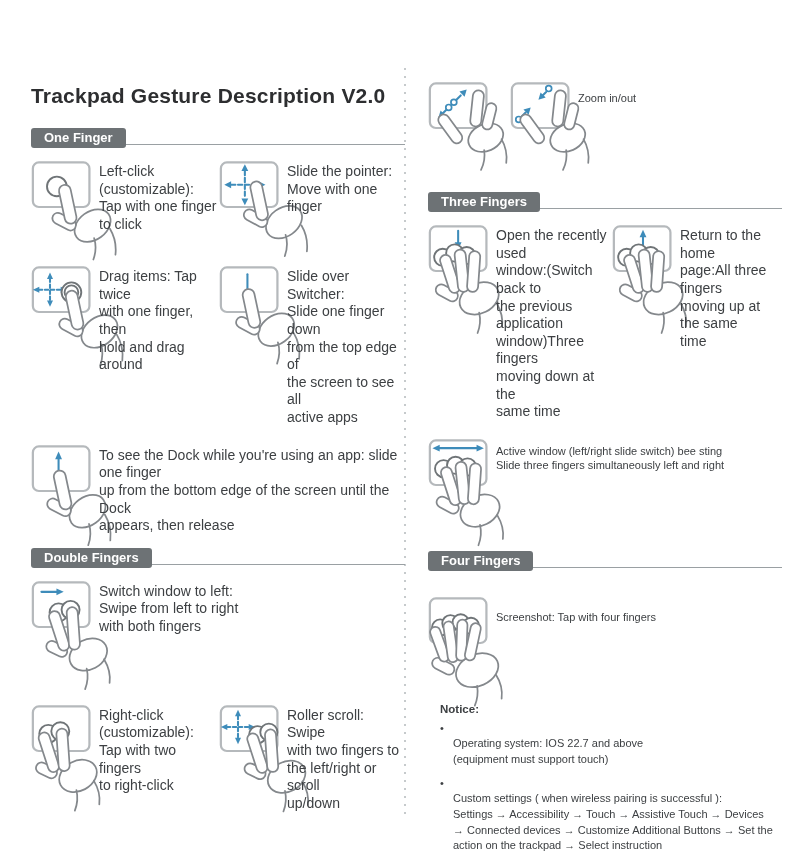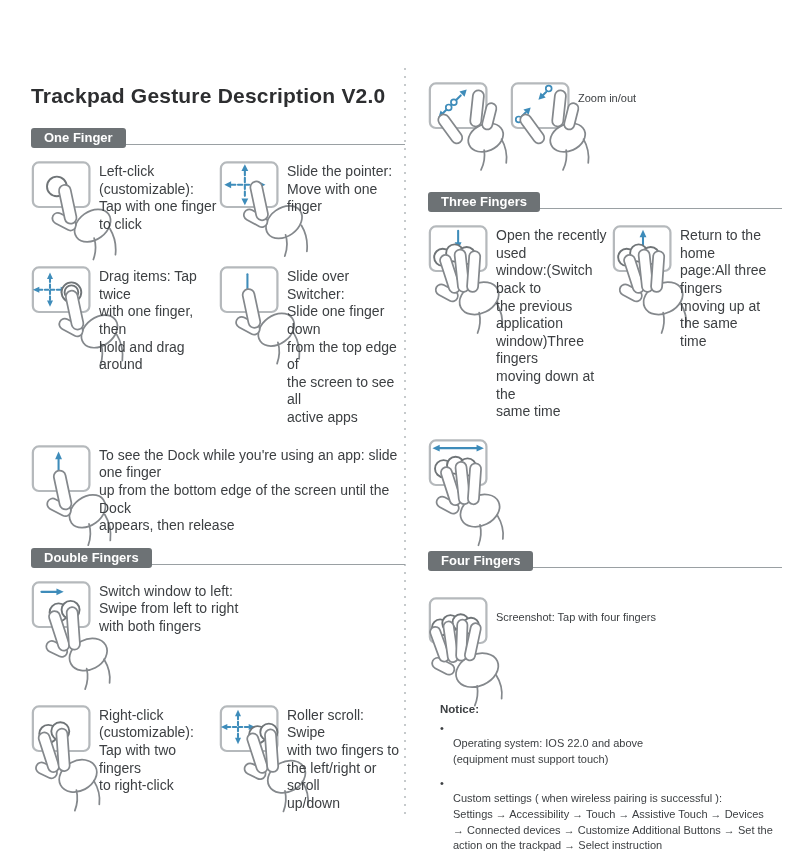--- a/index.html
+++ b/index.html
@@ -328,20 +328,22 @@
         <svg class="gi" viewBox="0 0 100 112">
           <rect class="pad" x="2" y="4" width="66" height="52" rx="7"></rect>
           <line class="ar" x1="13" y1="13" x2="57" y2="13"></line>
           <path class="ah" d="M5,13 L13.5,9 L13.5,17 Z"></path>
           <path class="ah" d="M65,13 L56.5,9 L56.5,17 Z"></path>
           <circle class="tc" cx="18" cy="37" r="10"></circle>
             <circle class="tc" cx="32" cy="33" r="10"></circle>
             <circle class="tc" cx="46" cy="35" r="10"></circle>
           <use href="#hand3" transform="translate(9,27) scale(0.92)"></use>
         </svg>
+        <figcaption class="active-cap">Active window (left/right slide switch) bee sting
+Slide three fingers simultaneously left and right</figcaption>
       </figure>
     </div>
 
     <div class="badge-row" style="margin-bottom:24px">
       <span class="badge">Four Fingers</span>
       <span class="rule"></span>
     </div>
 
     <div class="grid">
       <figure class="gesture">
@@ -353,21 +355,21 @@
             <circle class="tc" cx="50" cy="36" r="9.5"></circle>
           <use href="#hand4" transform="translate(2,27) scale(0.92)"></use>
         </svg>
         <figcaption class="shot-cap">Screenshot: Tap with four fingers</figcaption>
       </figure>
     </div>
 
     <div class="notice">
       <div class="notice-title">Notice:</div>
       <div class="bullet">
-        <span class="dot">•</span><span>Operating system: IOS 22.0 and above
+        <span class="dot">•</span><span>Operating system: IOS 22.7 and above
 (equipment must support touch)</span>
       </div>
       <div class="bullet">
         <span class="dot">•</span><span>Custom settings ( when wireless pairing is successful ):
 Settings → Accessibility → Touch → Assistive Touch → Devices
 → Connected devices → Customize Additional Buttons → Set the
 action on the trackpad → Select instruction</span>
       </div>
       <div class="keys-row">
         <span class="dot">•</span>

